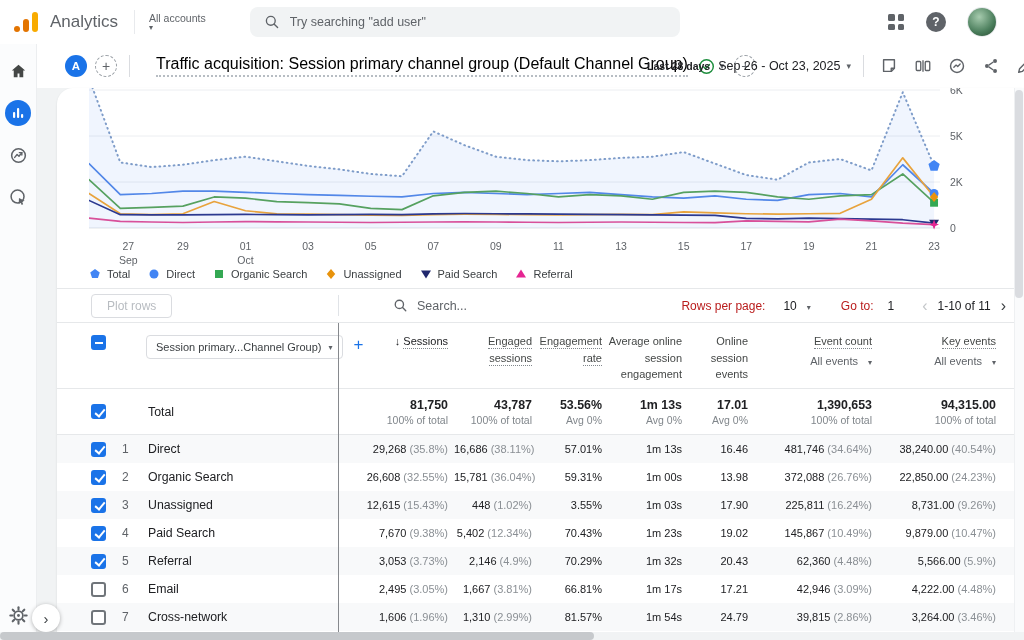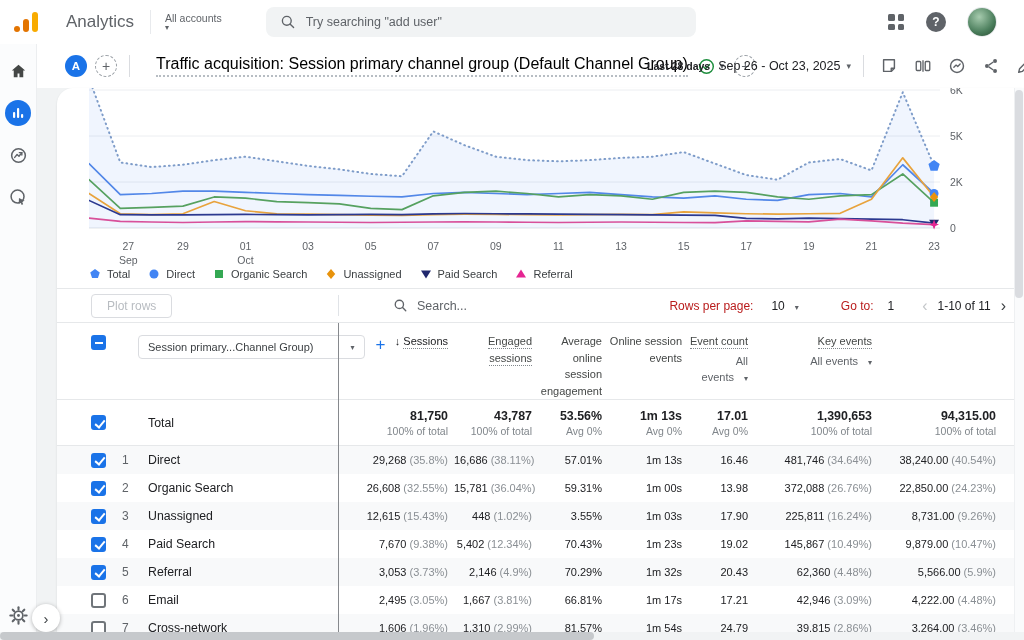--- a/index.html
+++ b/index.html
@@ -2,21 +2,21 @@
 <html><head>
 <meta charset="utf-8">
 <style>
   * { margin:0; padding:0; box-sizing:border-box; }
   html,body { width:1024px; height:640px; overflow:hidden; background:#fff;
     font-family:"Liberation Sans","DejaVu Sans",sans-serif; color:#202124; }
   body { position:relative; }
 
   
   .topbar { height:44px; display:flex; align-items:center; padding:0 14px; background:#fff; }
-  .brand-area { display:flex; align-items:center; gap:26px; }
+  .brand-area { display:flex; align-items:center; gap:10px; }
   .ga-logo { position:relative; width:26px; height:20px; display:inline-block; }
   .ga-logo .b1{position:absolute;right:2px;top:0;width:6px;height:20px;background:#F8AB00;border-radius:3px}
   .ga-logo .b2{position:absolute;left:9px;bottom:0;width:6px;height:13px;background:#E37400;border-radius:3px}
   .ga-logo .b3{position:absolute;left:0;bottom:0;width:6px;height:6px;background:#E37400;border-radius:50%}
   .brand-text { font-size:17px; color:#5f6368; }
   .tb-sep { width:1px; height:24px; background:#e8eaed; margin:0 14px 0 16px; }
   .acct-switch { display:flex; flex-direction:column; align-items:flex-start; cursor:pointer; }
   .acct-label { font-size:10.5px; color:#5f6368; }
   .acct-caret { font-size:8px; color:#5f6368; margin-top:-1px; }
   .searchbox { margin-left:44px; width:430px; height:30px; background:#f1f3f4; border-radius:8px;
@@ -87,41 +87,41 @@
   .plot-btn { border:1px solid #dadce0; background:#fff; border-radius:4px; padding:4px 15px; font-size:12px;
     color:#b8bcc1; font-family:inherit; cursor:default; }
   .c-sep { width:1px; height:21px; background:#e0e3e7; }
   .c-search { display:flex; align-items:center; gap:9px; margin-left:54px; cursor:text; }
   .c-search svg { width:15px; height:15px; }
   .c-search span { font-size:12.5px; color:#5f6368; }
   .c-lab { font-size:12px; color:#b91c1c; }
   .c-val { font-size:12px; color:#202124; cursor:pointer; }
   .c-caret { font-size:8px; color:#5f6368; margin-left:10px; }
   .rpp-val { margin-left:18px; }
-  .goto { margin-left:42px; }
+  .goto { margin-left:30px; }
   .goto-val { margin-left:14px; }
   .pg-prev { margin-left:28px; font-size:16px; color:#c4c7ca; cursor:default; }
   .pg-range { margin:0 10px; font-size:12px; color:#202124; }
   .pg-next { font-size:16px; color:#3c4043; cursor:pointer; margin-right:18px; }
 
   
   .table-section { position:relative; flex:1; min-height:0; }
   .col-divider { position:absolute; left:281px; top:0; bottom:0; width:1px; background:#86898d; z-index:2; }
   .t-left { width:281px; padding-left:34px; display:flex; align-items:center; flex-shrink:0; }
   .mgrid { display:grid; grid-template-columns:116px 84px 70px 80px 66px 124px 124px; width:664px; flex-shrink:0; }
   .thead { display:flex; min-height:66px; border-bottom:1px solid #e6e8ea; }
   .thead .t-left { align-items:flex-start; padding-top:12px; }
   .cbx { width:15px; height:15px; border:2px solid #70757a; border-radius:3px; background:#fff; position:relative;
     display:inline-block; cursor:pointer; flex-shrink:0; }
   .cbx.on, .cbx.ind { background:#1a73e8; border-color:#1a73e8; }
   .cbx.on::after { content:""; position:absolute; left:3.5px; top:0.5px; width:4px; height:8px;
     border:solid #fff; border-width:0 2px 2px 0; transform:rotate(40deg); }
   .cbx.ind::after { content:""; position:absolute; left:1.5px; top:4.5px; width:8px; height:2px; background:#fff; }
-  .dim-pill { margin-left:32px; border:1px solid #dadce0; border-radius:4px; padding:5px 9px; display:flex; align-items:center;
-    font-size:11px; color:#3c4043; white-space:nowrap; cursor:pointer;gap:30px; }
+  .dim-pill { margin-left:40px; border:1px solid #dadce0; border-radius:4px; padding:5px 9px; display:flex; align-items:center;
+    font-size:11px; color:#3c4043; white-space:nowrap; cursor:pointer; }
   .pill-caret { font-size:8px; color:#5f6368; margin-left:7px; }
   .add-dim { margin-left:11px; color:#1a73e8; font-size:17px; cursor:pointer; }
   .hcell { text-align:right; padding-right:6px; padding-top:10px; font-size:11px; color:#444746; line-height:1.5; }
   .harrow { margin-right:3px; color:#202124; font-size:11px; }
   .hlabel.dotted { border-bottom:1px dotted #80868b; padding-bottom:1px; }
   .hcell.sorted .hlabel { color:#202124; }
   .hfilter { margin-top:3px; font-size:11px; color:#5f6368; }
   .trow { display:flex; height:28px; align-items:center; }
   .trow.total { height:46px; border-bottom:1px solid #e6e8ea; }
   #rows .trow:nth-child(odd) { background:#f8f9fa; }
@@ -427,20 +427,21 @@
               <span class="cbx ind"></span>
               <span class="dim-pill">
                   <span>Session primary...Channel Group)</span>
                   <span class="pill-caret">▾</span>
                 </span>
               <span class="add-dim">+</span>
             </div>
             <div class="mgrid" id="metric-header">
                 <div class="hcell sorted"><span class="harrow">↓</span><span class="hlabel dotted">Sessions</span></div>
                 <div class="hcell"><span class="hlabel dotted">Engaged sessions</span></div>
+                <div class="hcell"><span class="hlabel dotted">Engagement rate</span></div>
                 <div class="hcell"><span class="hlabel">Average online session engagement</span></div>
                 <div class="hcell"><span class="hlabel">Online session events</span></div>
                 <div class="hcell"><span class="hlabel dotted">Event count</span><div class="hfilter">All events<span class="c-caret">▾</span></div></div>
                 <div class="hcell"><span class="hlabel dotted">Key events</span><div class="hfilter">All events<span class="c-caret">▾</span></div></div>
               </div>
           </div>
           <div class="trow total">
             <div class="t-left">
               <span class="cbx on"></span>
               <span class="idx"></span>

